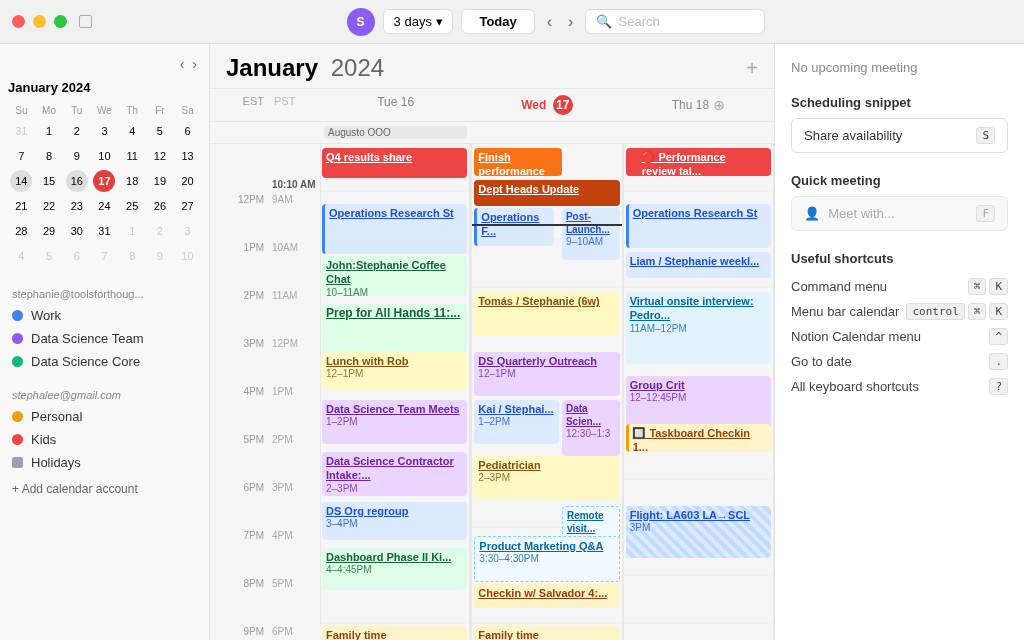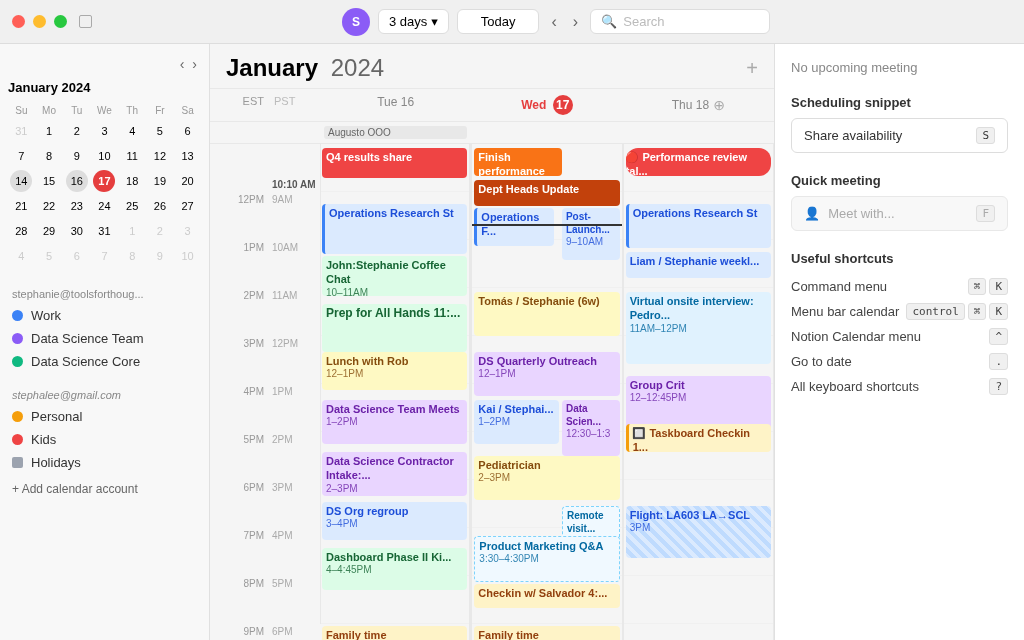--- a/index.html
+++ b/index.html
@@ -8,21 +8,21 @@
     
     .titlebar { height: 44px; background: #f0f0f0; border-bottom: 1px solid #ddd; display: flex; align-items: center; padding: 0 12px; gap: 8px; flex-shrink: 0; }
     .traffic-light { width: 13px; height: 13px; border-radius: 50%; cursor: pointer; }
     .tl-red { background: #ff5f57; }
     .tl-yellow { background: #febc2e; }
     .tl-green { background: #28c840; }
     .window-expand { width: 13px; height: 13px; border: 1px solid #aaa; border-radius: 2px; background: transparent; margin-left: 4px; }
     .titlebar-center { flex: 1; display: flex; align-items: center; justify-content: center; gap: 8px; }
     .avatar { width: 28px; height: 28px; border-radius: 50%; background: #8b5cf6; display: flex; align-items: center; justify-content: center; color: white; font-size: 12px; font-weight: bold; }
     .days-btn { background: white; border: 1px solid #ddd; border-radius: 6px; padding: 4px 10px; font-size: 13px; cursor: pointer; display: flex; align-items: center; gap: 4px; }
-    .today-btn { background: white; border: 1px solid #ddd; border-radius: 6px; padding: 4px 23px; font-size: 13px; cursor: pointer; font-weight: 400; }
+    .today-btn { background: white; border: 1px solid #ddd; border-radius: 6px; padding: 4px 17px; font-size: 13px; cursor: pointer; font-weight: 700; }
     .nav-btn { background: transparent; border: none; cursor: pointer; font-size: 16px; color: #666; padding: 4px; }
     .search-box { display: flex; align-items: center; gap: 6px; background: white; border: 1px solid #ddd; border-radius: 6px; padding: 4px 10px; width: 180px; font-size: 13px; color: #999; }
 
     
     .main { display: flex; flex: 1; overflow: hidden; }
 
     
     .sidebar { width: 210px; background: #f8f8f8; border-right: 1px solid #e0e0e0; display: flex; flex-direction: column; flex-shrink: 0; padding: 8px 0; overflow-y: auto; }
     .sidebar-nav { display: flex; justify-content: flex-end; gap: 8px; padding: 4px 12px 8px; }
     .sidebar-nav-btn { background: transparent; border: none; cursor: pointer; color: #666; font-size: 14px; }
@@ -42,21 +42,21 @@
 
     
     .cal-area { flex: 1; display: flex; flex-direction: column; overflow: hidden; }
     .time-label { font-size: 10px; color: #999; height: 48px; display: flex; align-items: flex-start; justify-content: flex-end; padding-right: 6px; padding-top: 2px; }
     .pst-label { font-size: 10px; color: #aaa; height: 48px; display: flex; align-items: flex-start; padding-left: 2px; padding-top: 2px; }
     .day-col-events { border-right: 1px solid #e8e8e8; position: relative; min-height: 960px; }
     .hour-line { height: 48px; border-bottom: 1px solid #f0f0f0; }
 
     
     .event { position: absolute; left: 2px; right: 2px; border-radius: 4px; padding: 2px 4px; font-size: 11px; overflow: hidden; cursor: pointer; }
-    .event-title { font-weight: 600; line-height: 1.3; }
+    .event-title { font-weight: 600; line-height: 1.3; text-decoration: underline; }
     .event-time { font-size: 10px; opacity: 0.8; }
 
     
     .right-panel { width: 250px; border-left: 1px solid #e0e0e0; background: white; padding: 16px; overflow-y: auto; flex-shrink: 0; }
     .right-section { margin-bottom: 20px; }
     .right-section-title { font-size: 13px; font-weight: 600; color: #333; margin-bottom: 8px; }
     .no-meeting { font-size: 13px; color: #888; margin-bottom: 4px; font-weight: 500; }
     .share-avail-btn { width: 100%; background: white; border: 1px solid #ddd; border-radius: 6px; padding: 8px 12px; font-size: 13px; cursor: pointer; display: flex; align-items: center; justify-content: space-between; color: #333; }
     .kbd { background: #f0f0f0; border: 1px solid #ddd; border-radius: 3px; padding: 1px 5px; font-size: 11px; font-family: monospace; }
     .meet-with { display: flex; align-items: center; gap: 8px; background: #f8f8f8; border: 1px solid #e8e8e8; border-radius: 6px; padding: 8px 12px; font-size: 13px; color: #aaa; cursor: pointer; }
@@ -384,21 +384,21 @@
           <div class="hour-line"></div>
           <div class="hour-line"></div>
           <div class="hour-line"></div>
           <div class="hour-line"></div>
           <div class="hour-line"></div>
           <div class="hour-line"></div>
           <div class="hour-line"></div>
           <div class="hour-line"></div>
           <div class="hour-line"></div>
         </div>
-        <div class="event" style="top:4px; height:28px; background:#ef4444; color:white; left:2px; right:2px; position:absolute; border-radius:12px; padding:2px 0; font-size:11px;">
+        <div class="event" style="top:4px; height:28px; background:#ef4444; color:white; left:2px; right:2px; position:absolute; border-radius:4px; padding:2px 16px; font-size:11px;">
           <div class="event-title">🔴 Performance review tal...</div>
         </div>
         <div class="event" style="top:60px; height:44px; background:#dbeafe; color:#1d4ed8; left:2px; right:2px; position:absolute; border-radius:4px; padding:2px 4px; font-size:11px; border-left:3px solid #3b82f6;">
           <div class="event-title">Operations Research St</div>
         </div>
         <div class="event" style="top:108px; height:26px; background:#dbeafe; color:#1d4ed8; left:2px; right:2px; position:absolute; border-radius:4px; padding:2px 4px; font-size:11px;">
           <div class="event-title">Liam / Stephanie weekl...</div>
         </div>
         <div class="event" style="top:148px; height:72px; background:#e0f2fe; color:#0369a1; left:2px; right:2px; position:absolute; border-radius:4px; padding:2px 4px; font-size:11px;">
           <div class="event-title">Virtual onsite interview: Pedro...</div>

